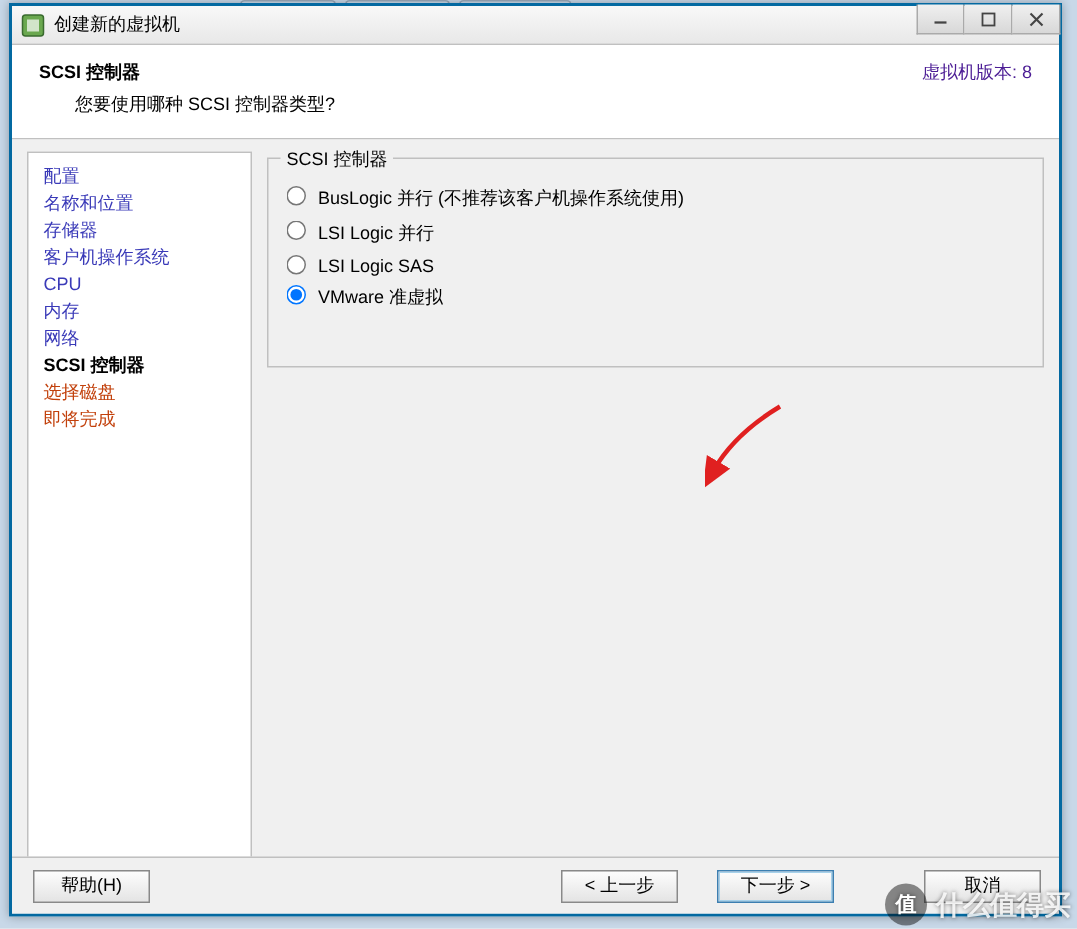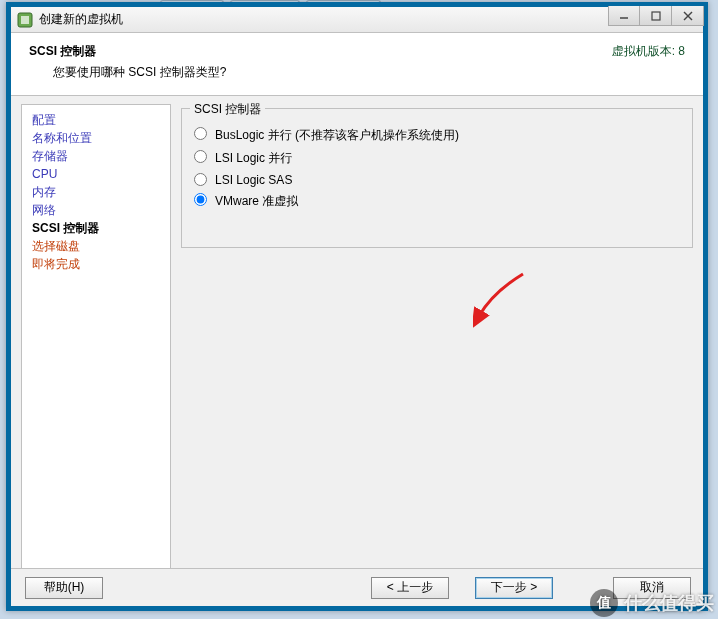--- a/index.html
+++ b/index.html
@@ -12,21 +12,21 @@
       overflow: hidden;
       position: relative;
     }
     .window {
       position: absolute;
       left: 6px;
       top: 2px;
       width: 702px;
       height: 609px;
       background: #fff;
-      border: 5px solid #0369a1;
+      border: 2px solid #0369a1;
       box-shadow: 0 0 6px rgba(0,0,0,0.3);
     }
     .titlebar {
       height: 26px;
       background: linear-gradient(#f8f8f8, #e8e8e8);
       border-bottom: 1px solid #c0c0c0;
       display: flex;
       align-items: center;
       padding: 0 4px 0 6px;
     }
@@ -43,21 +43,21 @@
     .win-btn + .win-btn { border-left: none; }
     .header-area {
       background: #fff;
       padding: 10px 18px 14px 18px;
       border-bottom: 1px solid #c0c0c0;
       display: flex;
     }
     .header-left { flex: 1; }
     .header-title { font-weight: bold; font-size: 12px; color: #000; }
     .header-sub { margin-left: 24px; margin-top: 4px; font-size: 12px; color: #000; }
-    .header-right { font-size: 12px; color: #14532d; align-self: flex-start; }
+    .header-right { font-size: 12px; color: #4c1d95; align-self: flex-start; }
     .body-area {
       display: flex;
       height: 488px;
       background: #f0f0f0;
       padding: 8px 10px 0 10px;
       gap: 10px;
     }
     .sidebar {
       width: 150px;
       background: #fff;
@@ -192,20 +192,21 @@
       <div class="header-sub">您要使用哪种 SCSI 控制器类型?</div>
     </div>
     <div class="header-right">虚拟机版本: 8</div>
   </div>
 
   <div class="body-area">
     <div class="sidebar" id="sidebar">
         <a>配置</a>
         <a>名称和位置</a>
         <a>存储器</a>
+        <a>客户机操作系统</a>
         <a>CPU</a>
         <a>内存</a>
         <a>网络</a>
         <a class="nav-item nav-current">SCSI 控制器</a>
         <a class="nav-item nav-disabled">选择磁盘</a>
         <a class="nav-item nav-disabled">即将完成</a>
       </div>
 
     <div class="content" style="position:relative;">
       <div class="fieldset">

